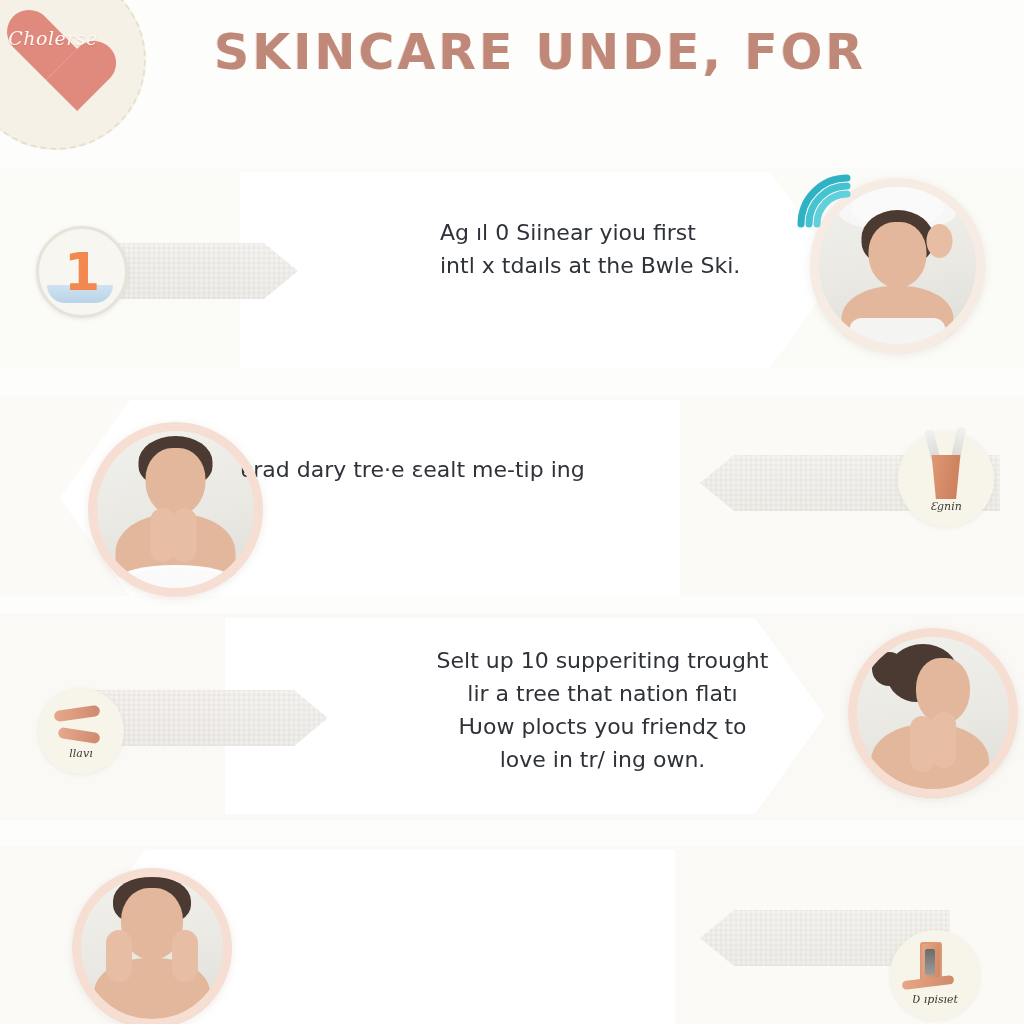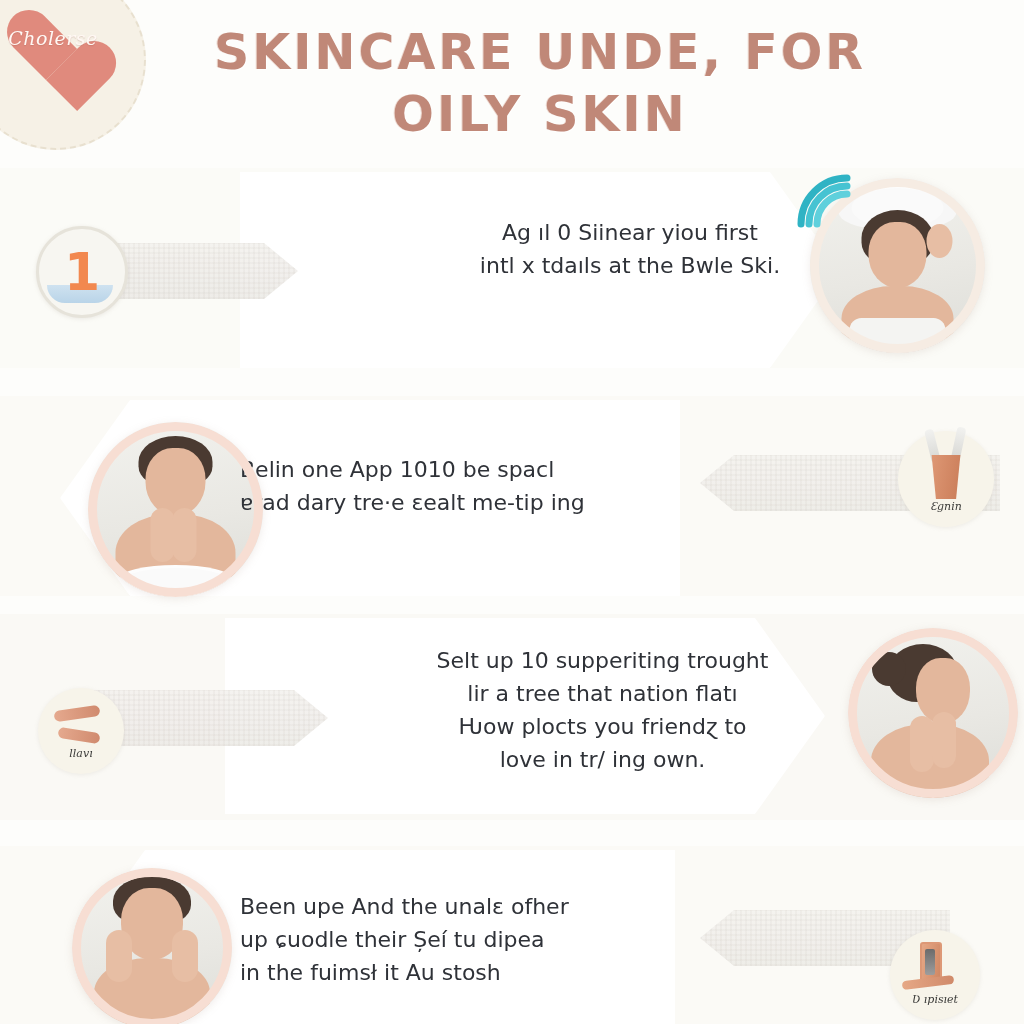--- a/index.html
+++ b/index.html
@@ -62,21 +62,21 @@
     text-shadow:1px 1px 0 rgba(255,255,255,.8), -1px 0 0 rgba(205,150,130,.35);}
 
   
   .row{position:absolute;left:0;width:1024px;height:200px;}
   .r1{top:168px;} .r2{top:398px;} .r3{top:616px;} .r4{top:848px;}
 
   
   .copy{position:absolute;font-family:"DejaVu Sans",sans-serif;
         font-size:22px;line-height:33px;color:#2f3238;}
   .copy .ln{display:block;white-space:nowrap;}
-  .c1{left:440px;top:48px;width:380px;text-align:center;}
+  .c1{left:440px;top:48px;width:380px;}
   .c2{left:240px;top:55px;width:420px;text-align:left;}
   .c3{left:395px;top:28px;width:415px;text-align:center;}
   .c4{left:240px;top:42px;width:420px;text-align:left;}
 
   
   .photo{position:absolute;border-radius:50%;overflow:hidden;
          background:#f1eeea;box-shadow:0 2px 8px rgba(170,150,140,.18);}
   .photo .ring{position:absolute;inset:0;border-radius:50%;
          border:9px solid #f7ded3;box-sizing:border-box;z-index:4;}
   .photo .ring2{position:absolute;inset:-12px;border-radius:50%;
@@ -162,21 +162,20 @@
 <div class="strip right strip3"></div>
 <div class="strip left  strip4"></div>
 
 <div id="logo-badge">
   <div class="heart"></div>
   <div class="brand">Cholerse</div>
 </div>
 
 <div id="title">
   <span>SKINCARE UNDE, FOR</span><br>
-  <span>OILY SKIN</span>
 </div>
 
 <div class="row r1">
   <div class="numbadge nb1">
     <div class="wave"></div>
     <div class="num">1</div>
   </div>
 
   <div class="copy c1">
     <span class="ln">Ag ıl 0 Siinear yiou first</span>
@@ -217,21 +216,20 @@
         <div class="hand" style="left:62px;top:86px;width:24px;height:54px;border-radius:12px;"></div>
         <div class="hand" style="left:84px;top:86px;width:24px;height:54px;border-radius:12px;"></div>
         <div class="foam" style="top:146px;width:120px;height:36px;"></div>
       </div>
     </div>
     <div class="ring2"></div>
     <div class="ring"></div>
   </div>
 
   <div class="copy c2">
-    <span class="ln">Belin one App 1010 be spacl</span>
     <span class="ln">ɐrad dary tre·e ɛealt me-tip ing</span>
   </div>
 
   <div class="iconcircle ic2">
     <div class="brush b-a"></div>
     <div class="brush b-b"></div>
     <div class="cup"></div>
     <div class="lbl">Ɛgnin</div>
   </div>
 </div>
@@ -276,24 +274,19 @@
         <div class="face" style="top:20px;width:62px;height:72px;"></div>
         <div class="body" style="top:90px;width:116px;height:76px;"></div>
         <div class="hand" style="left:34px;top:62px;width:26px;height:52px;border-radius:13px;"></div>
         <div class="hand" style="left:100px;top:62px;width:26px;height:52px;border-radius:13px;"></div>
       </div>
     </div>
     <div class="ring2"></div>
     <div class="ring"></div>
   </div>
 
-  <div class="copy c4">
-    <span class="ln">Been upe And the unalɛ ofher</span>
-    <span class="ln">up ɕuodle their Șeí tu dipea</span>
-    <span class="ln">in the fuimsł it Au stosh</span>
-  </div>
 
   <div class="iconcircle ic4">
     <div class="tube"></div>
     <div class="tubebar"></div>
     <div class="lbl">Ʋ ıpisıet</div>
   </div>
 </div>
 
 </body></html>

